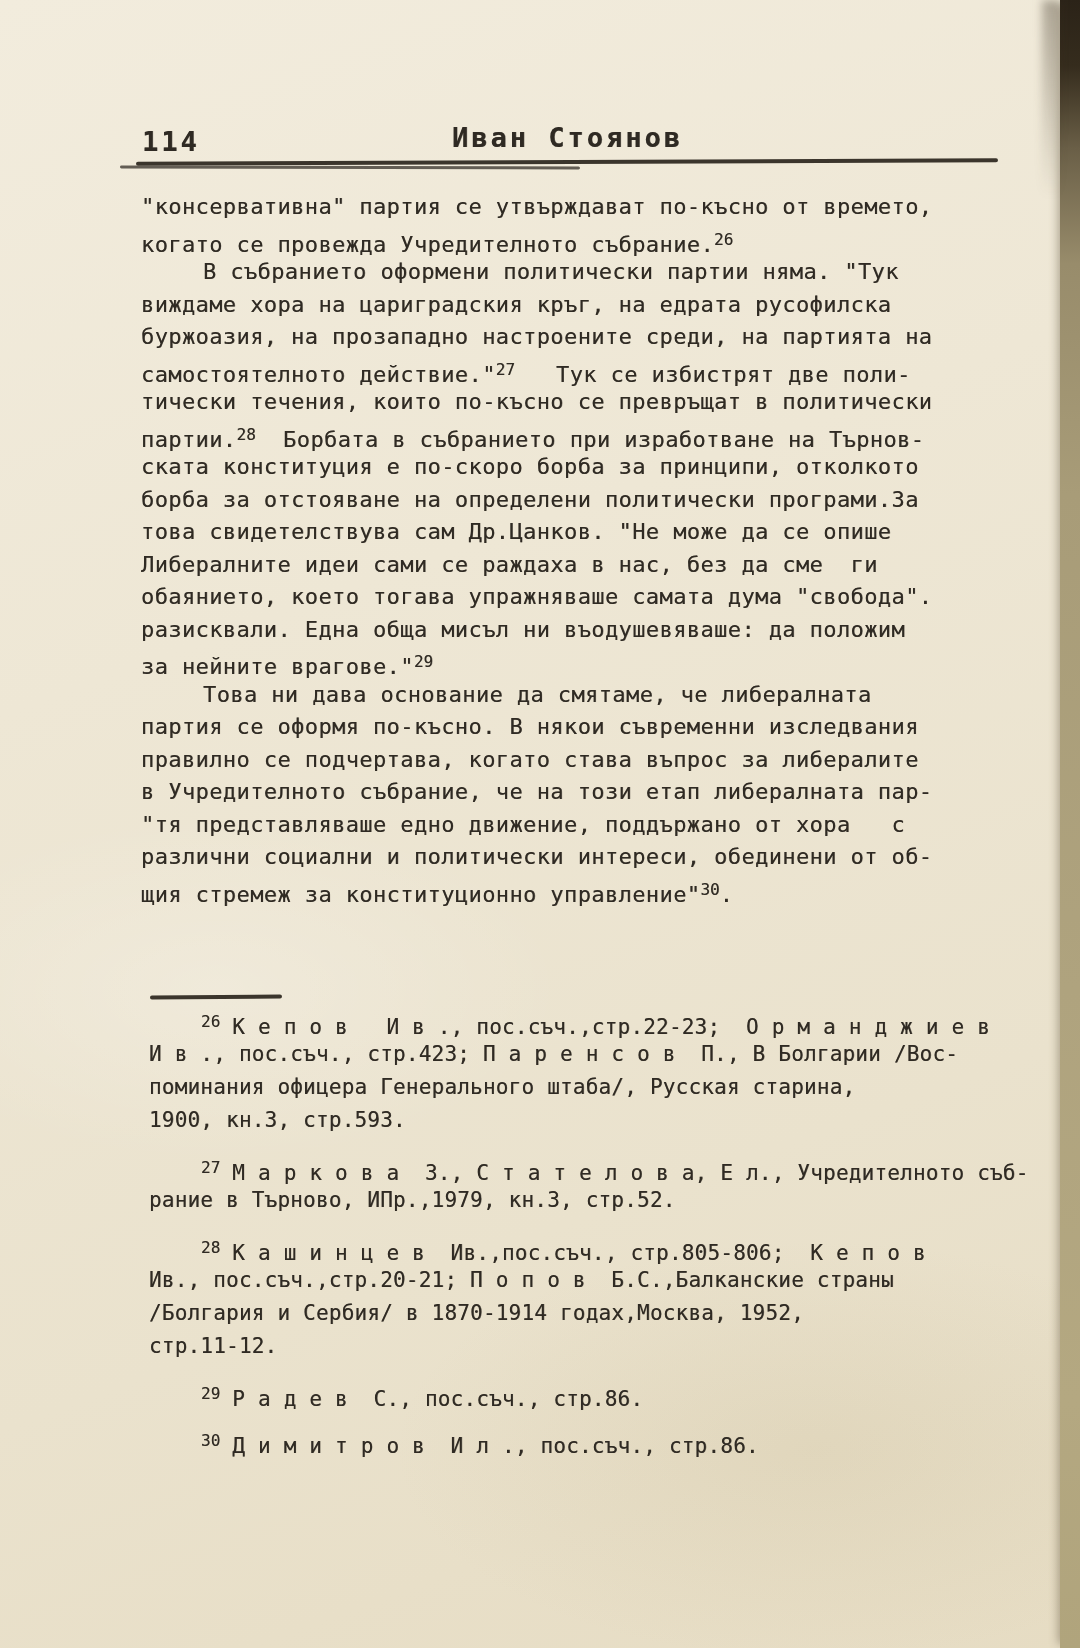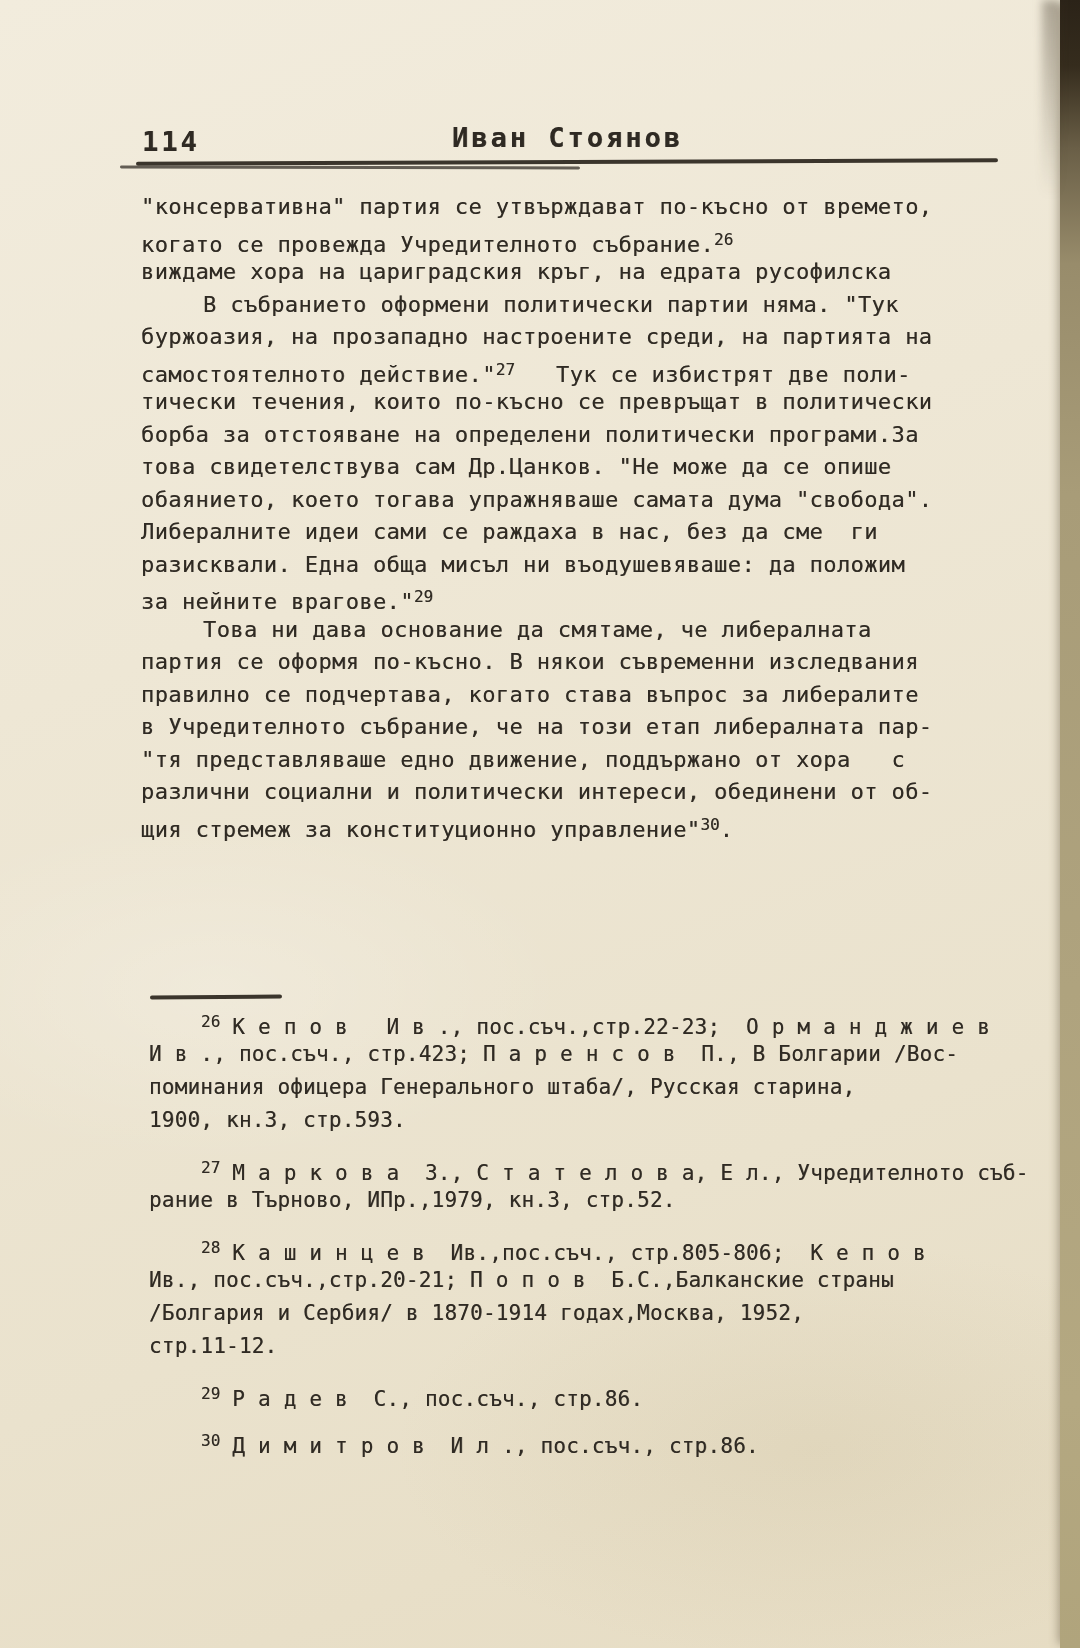--- a/index.html
+++ b/index.html
@@ -80,29 +80,31 @@
   <div class="edge-fade"></div>
 
   <div class="pagenum">114</div>
   <div class="htitle">Иван Стоянов</div>
   <div class="rule-a"></div>
   <div class="rule-b"></div>
 
   <div class="bodytext">
       <div class="tline"><span>"консервативна" партия се утвърждават по-късно от времето,</span></div>
       <div class="tline"><span>когато се провежда Учредителното събрание.</span><span class="sup">26</span></div>
+      <div class="tline indent"><span>В събранието оформени политически партии няма. "Тук</span></div>
       <div class="tline"><span>виждаме хора на цариградския кръг, на едрата русофилска</span></div>
-      <div class="tline indent"><span>В събранието оформени политически партии няма. "Тук</span></div>
       <div class="tline"><span>буржоазия, на прозападно настроените среди, на партията на</span></div>
       <div class="tline"><span>самостоятелното действие."</span><span class="sup">27</span><span>   Тук се избистрят две поли-</span></div>
       <div class="tline"><span>тически течения, които по-късно се превръщат в политически</span></div>
+      <div class="tline"><span>партии.</span><span class="sup">28</span><span>  Борбата в събранието при изработване на Търнов-</span></div>
+      <div class="tline"><span>ската конституция е по-скоро борба за принципи, отколкото</span></div>
       <div class="tline"><span>борба за отстояване на определени политически програми.За</span></div>
       <div class="tline"><span>това свидетелствува сам Др.Цанков. "Не може да се опише</span></div>
+      <div class="tline"><span>Либералните идеи сами се раждаха в нас, без да сме  ги</span></div>
       <div class="tline"><span>обаянието, което тогава упражняваше самата дума "свобода".</span></div>
-      <div class="tline"><span>Либералните идеи сами се раждаха в нас, без да сме  ги</span></div>
       <div class="tline"><span>разисквали. Една обща мисъл ни въодушевяваше: да положим</span></div>
       <div class="tline"><span>за нейните врагове."</span><span class="sup">29</span></div>
       <div class="tline indent"><span>Това ни дава основание да смятаме, че либералната</span></div>
       <div class="tline"><span>партия се оформя по-късно. В някои съвременни изследвания</span></div>
       <div class="tline"><span>правилно се подчертава, когато става въпрос за либералите</span></div>
       <div class="tline"><span>в Учредителното събрание, че на този етап либералната пар-</span></div>
       <div class="tline"><span>"тя представляваше едно движение, поддържано от хора   с</span></div>
       <div class="tline"><span>различни социални и политически интереси, обединени от об-</span></div>
       <div class="tline"><span>щия стремеж за конституционно управление"</span><span class="sup">30</span><span>.</span></div>
     </div>

